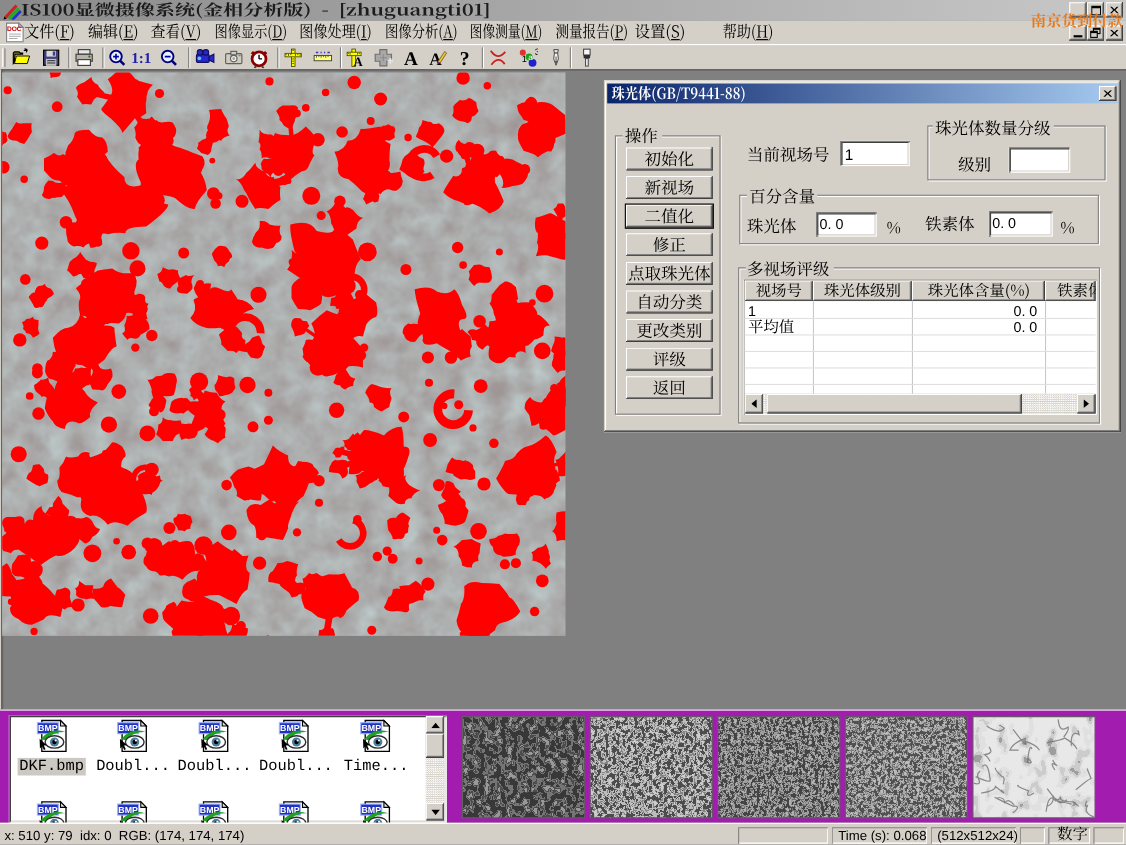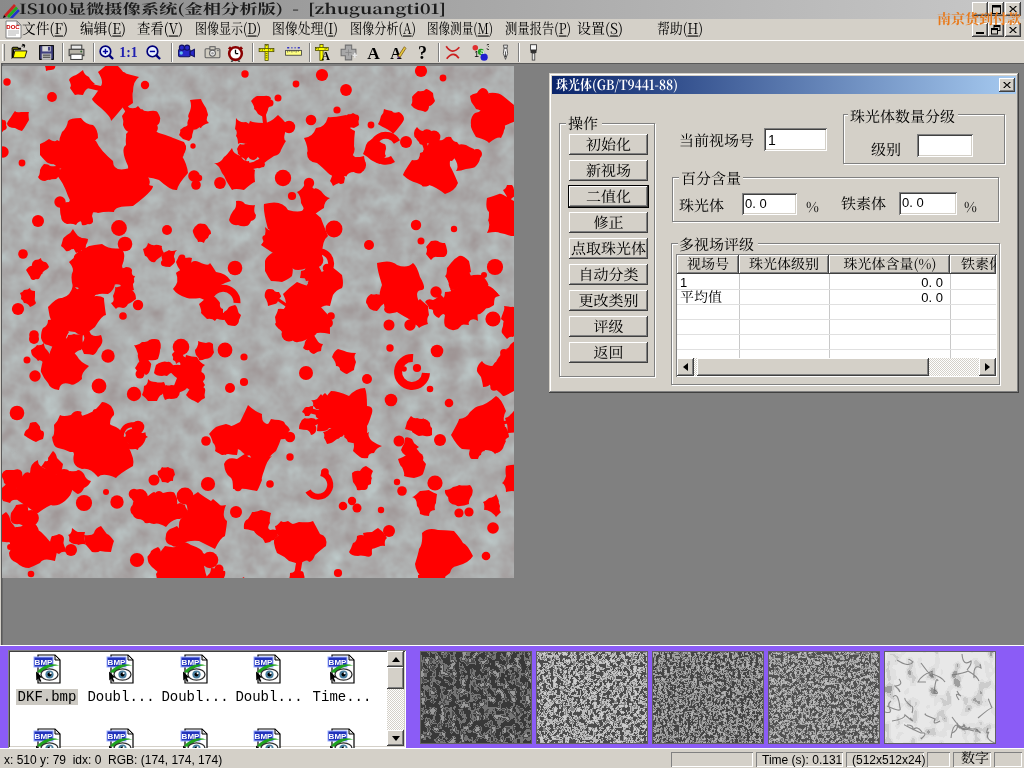--- a/index.html
+++ b/index.html
@@ -10,21 +10,21 @@
 .btn{box-shadow:inset -1px -1px #404040,inset 1px 1px #ffffff,inset -2px -2px #808080,inset 2px 2px #d4d0c8;background:#d4d0c8}
 .group{border:1px solid #808080;box-shadow:inset 1px 1px #ffffff,1px 1px 0 #ffffff}
 #titlebar{left:0;top:0;width:1024px;height:19px;background:linear-gradient(90deg,#8a8a8a,#c8c8c8)}
 #menubar{left:0;top:19px;width:1024px;height:21px;background:#d4d0c8}
 #toolbar{left:0;top:40px;width:1024px;height:23px;background:#d4d0c8;border-top:1px solid #ffffff}
 #client{left:0;top:63px;width:1024px;height:582px;background:#808080;box-shadow:inset 2px 1px #595959,inset 3px 0 #6a6a6a}
 #client::before{content:"";position:absolute;left:0;top:0;width:1px;height:582px;background:#d4d0c8}
 #metalimg{left:2px;top:3px;width:512px;height:512px}
 #dlg{left:549px;top:73px;width:470px;height:320px}
 #dlgtitle{left:3px;top:3px;width:464px;height:18px;background:linear-gradient(90deg,#0a246a,#a6caf0)}
-#bottompanel{left:0;top:645px;width:1024px;height:103px;background:#8b5cf6;border-top:1px solid #ffffff}
+#bottompanel{left:0;top:645px;width:1024px;height:103px;background:#a21caf;border-top:1px solid #ffffff}
 #statusbar{left:0;top:748px;width:1024px;height:20px;background:#d4d0c8;border-top:1px solid #ffffff;font-size:12px;color:#000}
 .ssec{position:absolute;top:3px;height:15px;box-shadow:inset 1px 1px #808080,inset -1px -1px #ffffff}
 .thumb{position:absolute;top:5px;border:1px solid #606060}
 .sbbtn{position:absolute;background:#d4d0c8;box-shadow:inset -1px -1px #404040,inset 1px 1px #ffffff,inset -2px -2px #808080,inset 2px 2px #d4d0c8;display:flex;align-items:center;justify-content:center}
 .filelabel{position:absolute;font-family:"Liberation Mono",monospace;font-size:14px;color:#000;text-align:center;white-space:nowrap}
 </style></head>
 <body>
 <div id="titlebar" class="abs">
 <svg class="abs" style="left:3px;top:1px" width="17" height="17" viewBox="0 0 17 17">
 <path d="M1 14 L11 3 L13 5 L3 16 Z" fill="#cc2222"></path>
@@ -832,21 +832,21 @@
           </feComponentTransfer>
 </filter>
 <rect width="110" height="91" filter="url(#tf4)"></rect>
         <path d="M67 65q5 7 8 10q-8 -1 14 4 M95 14q-0 -4 1 2q-8 -5 -7 10 M82 18q5 -6 4 -9q-8 6 -9 -7 M103 76q-3 7 1 4q-5 7 6 11 M94 29q-2 -5 -11 -10q-3 2 -16 4 M39 30q5 -0 -6 -0q3 -7 15 -11 M80 73q-8 5 -4 2q-8 -7 -10 11 M25 66q7 7 -5 -3q0 4 -13 6 M85 75q-7 7 -13 -4q2 7 -5 10 M60 30q-3 -5 -13 -8q3 8 -11 -11 M104 48q-2 -4 3 8q-1 -1 -14 10 M8 45q5 -6 7 11q2 5 -13 -2 M20 73q-3 -1 16 8q8 -1 -0 6 M53 29q-2 -6 -4 12q7 2 -0 -4 M14 27q5 6 -4 7q4 3 5 6 M41 62q-4 -0 9 5q-3 7 5 2 M6 49q-4 3 -1 8q2 5 -5 3 M79 72q-2 5 12 5q8 7 1 1 M22 73q7 -0 6 5q4 -5 9 2 M72 39q2 4 4 5q-8 -5 -2 4 M27 61q2 -7 -1 -7q-7 -6 -6 -8 M24 8q-1 -2 4 2q-4 6 -16 -2" fill="none" stroke="#707070" stroke-width="1.1" opacity="0.8"></path>
 </svg></div>
 </div>
 <div id="statusbar" class="abs">
 <div class="abs" style="left:4px;top:4px;font-size:12px">x: 510 y: 79&nbsp; idx: 0&nbsp; RGB: (174, 174, 174)</div>
 <div class="ssec" style="left:671px;width:82px"></div>
 <div class="ssec" style="left:756px;width:87px">
-      <div style="padding:1px 0 0 6px;font-size:12px">Time (s): 0.131</div>
+      <div style="padding:1px 0 0 6px;font-size:12px">Time (s): 0.068</div>
     </div>
 <div class="ssec" style="left:846px;width:78px">
       <div style="padding:1px 16px 0 6px;font-size:12px">(512x512x24)</div>
     </div>
 <div class="ssec" style="left:927px;width:23px"></div>
 <div class="ssec" style="left:953px;width:38px"></div>
 <div class="ssec" style="left:994px;width:28px"></div>
 </div>
 <svg class="abs" style="left:0;top:0;z-index:60;pointer-events:none" width="1024" height="768" viewBox="0 0 1024 768">
     <defs>

